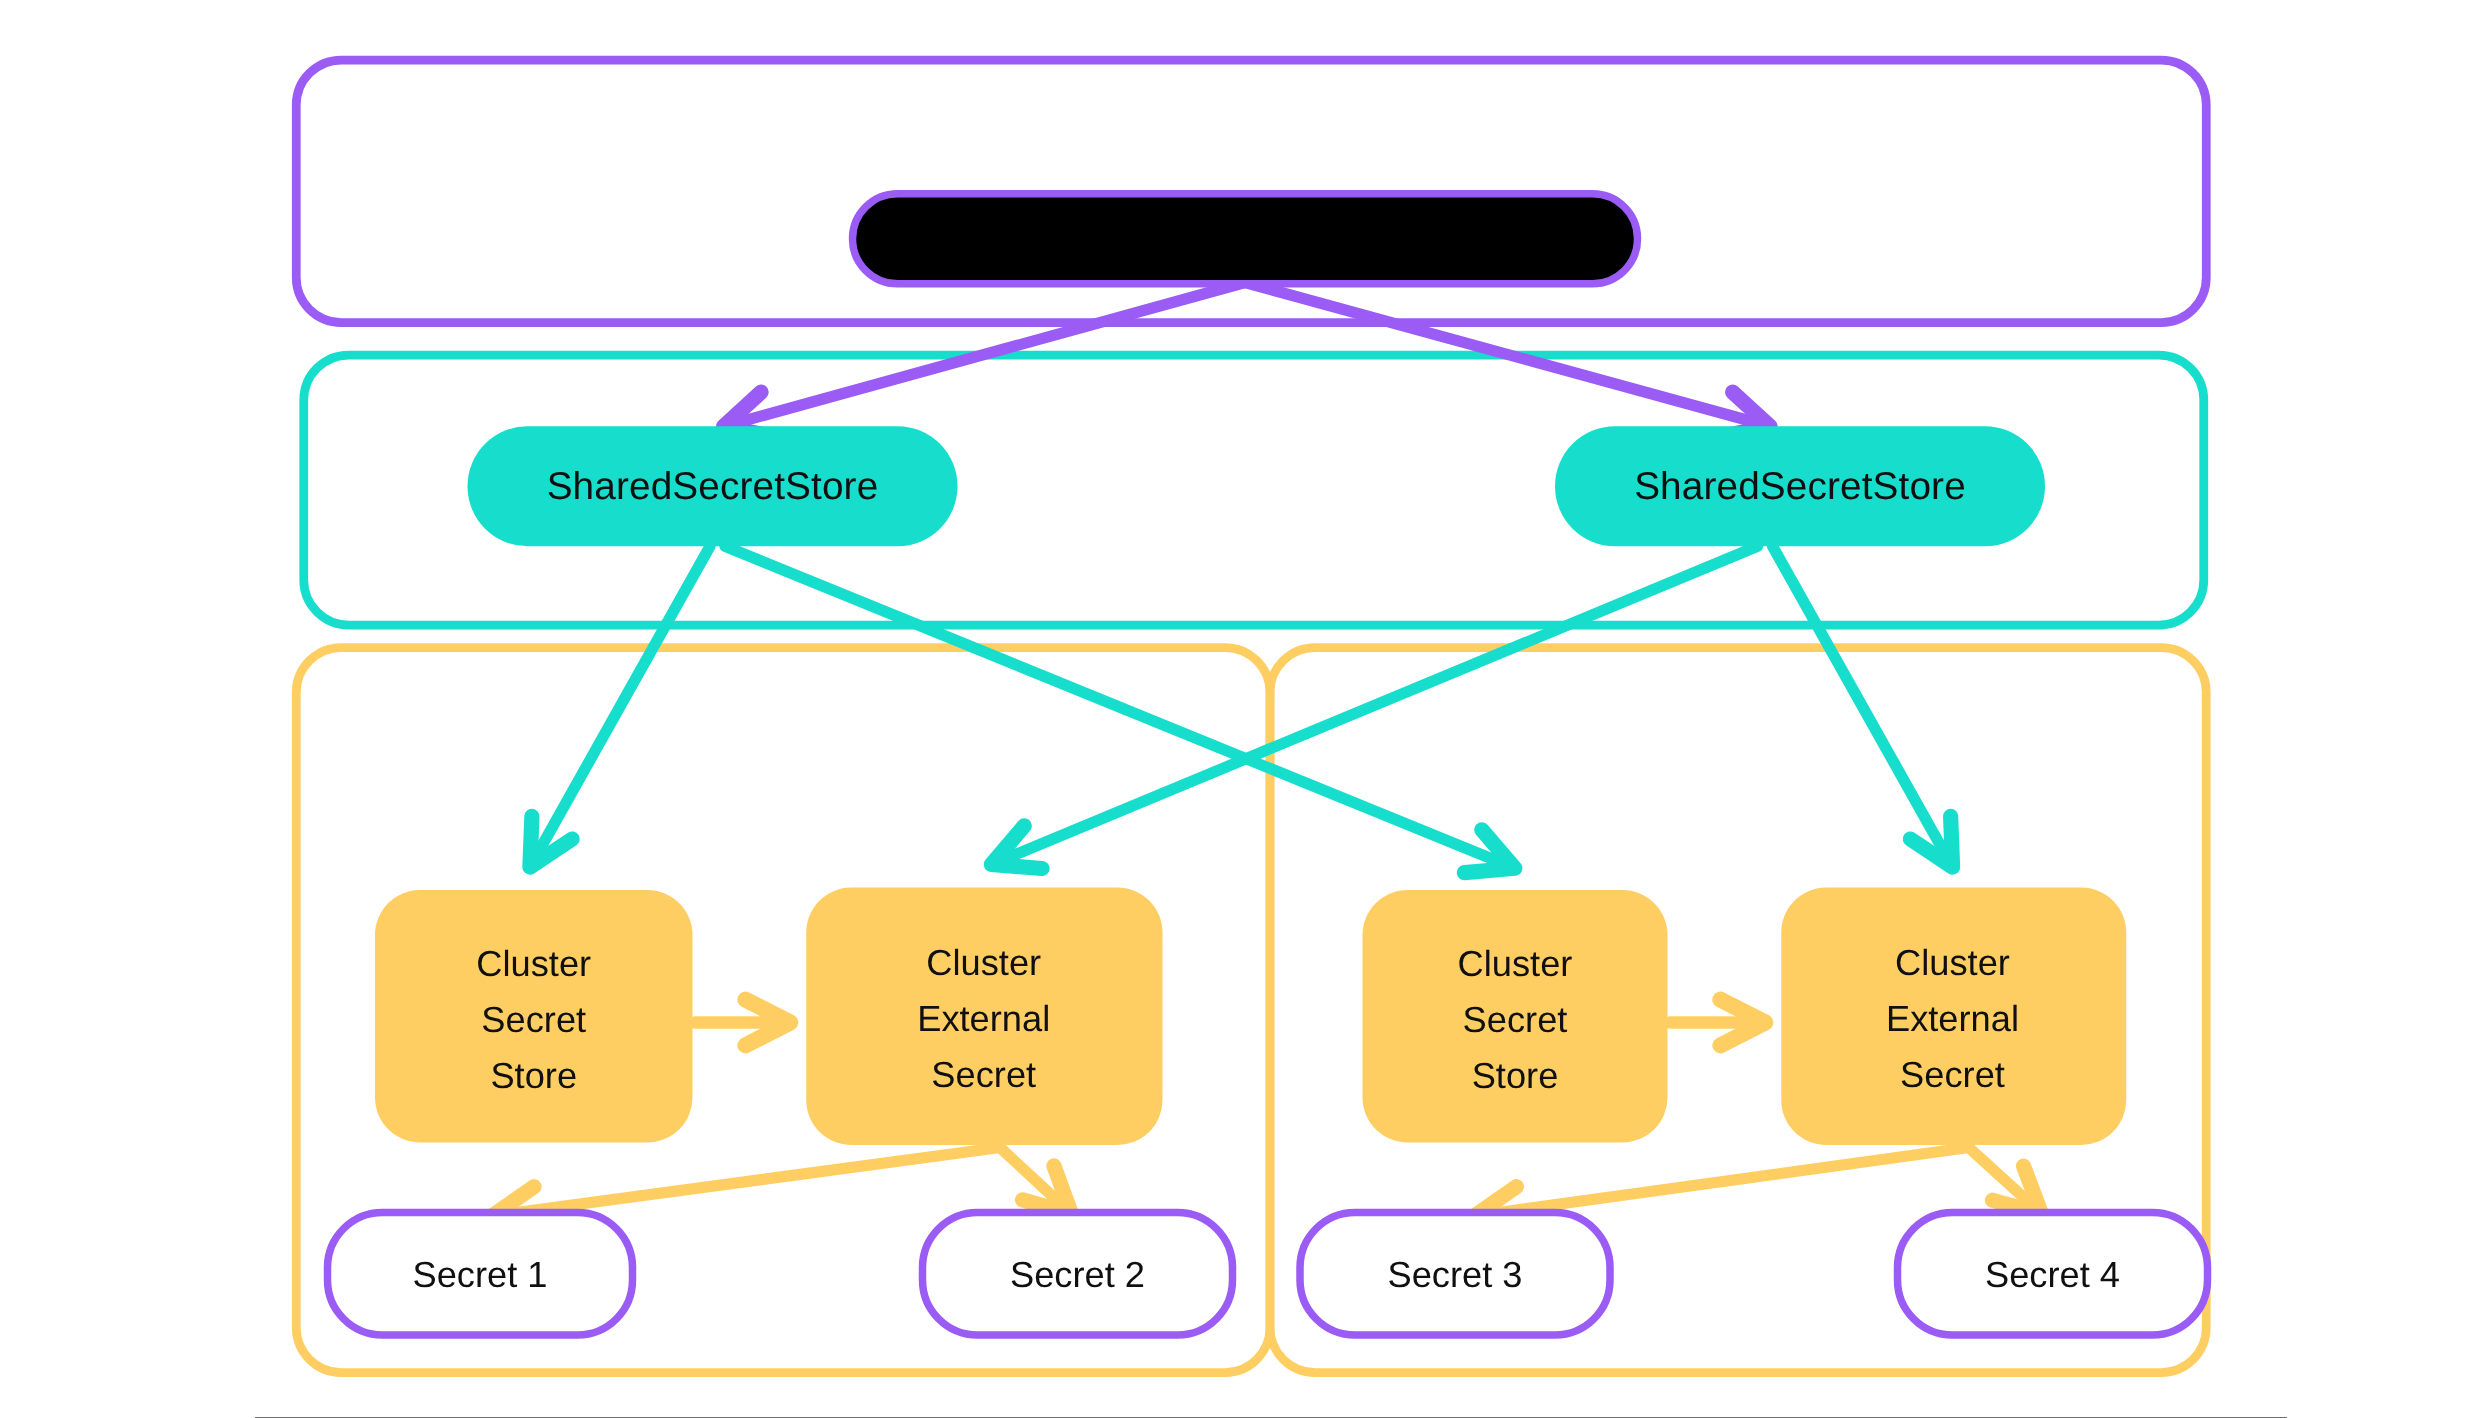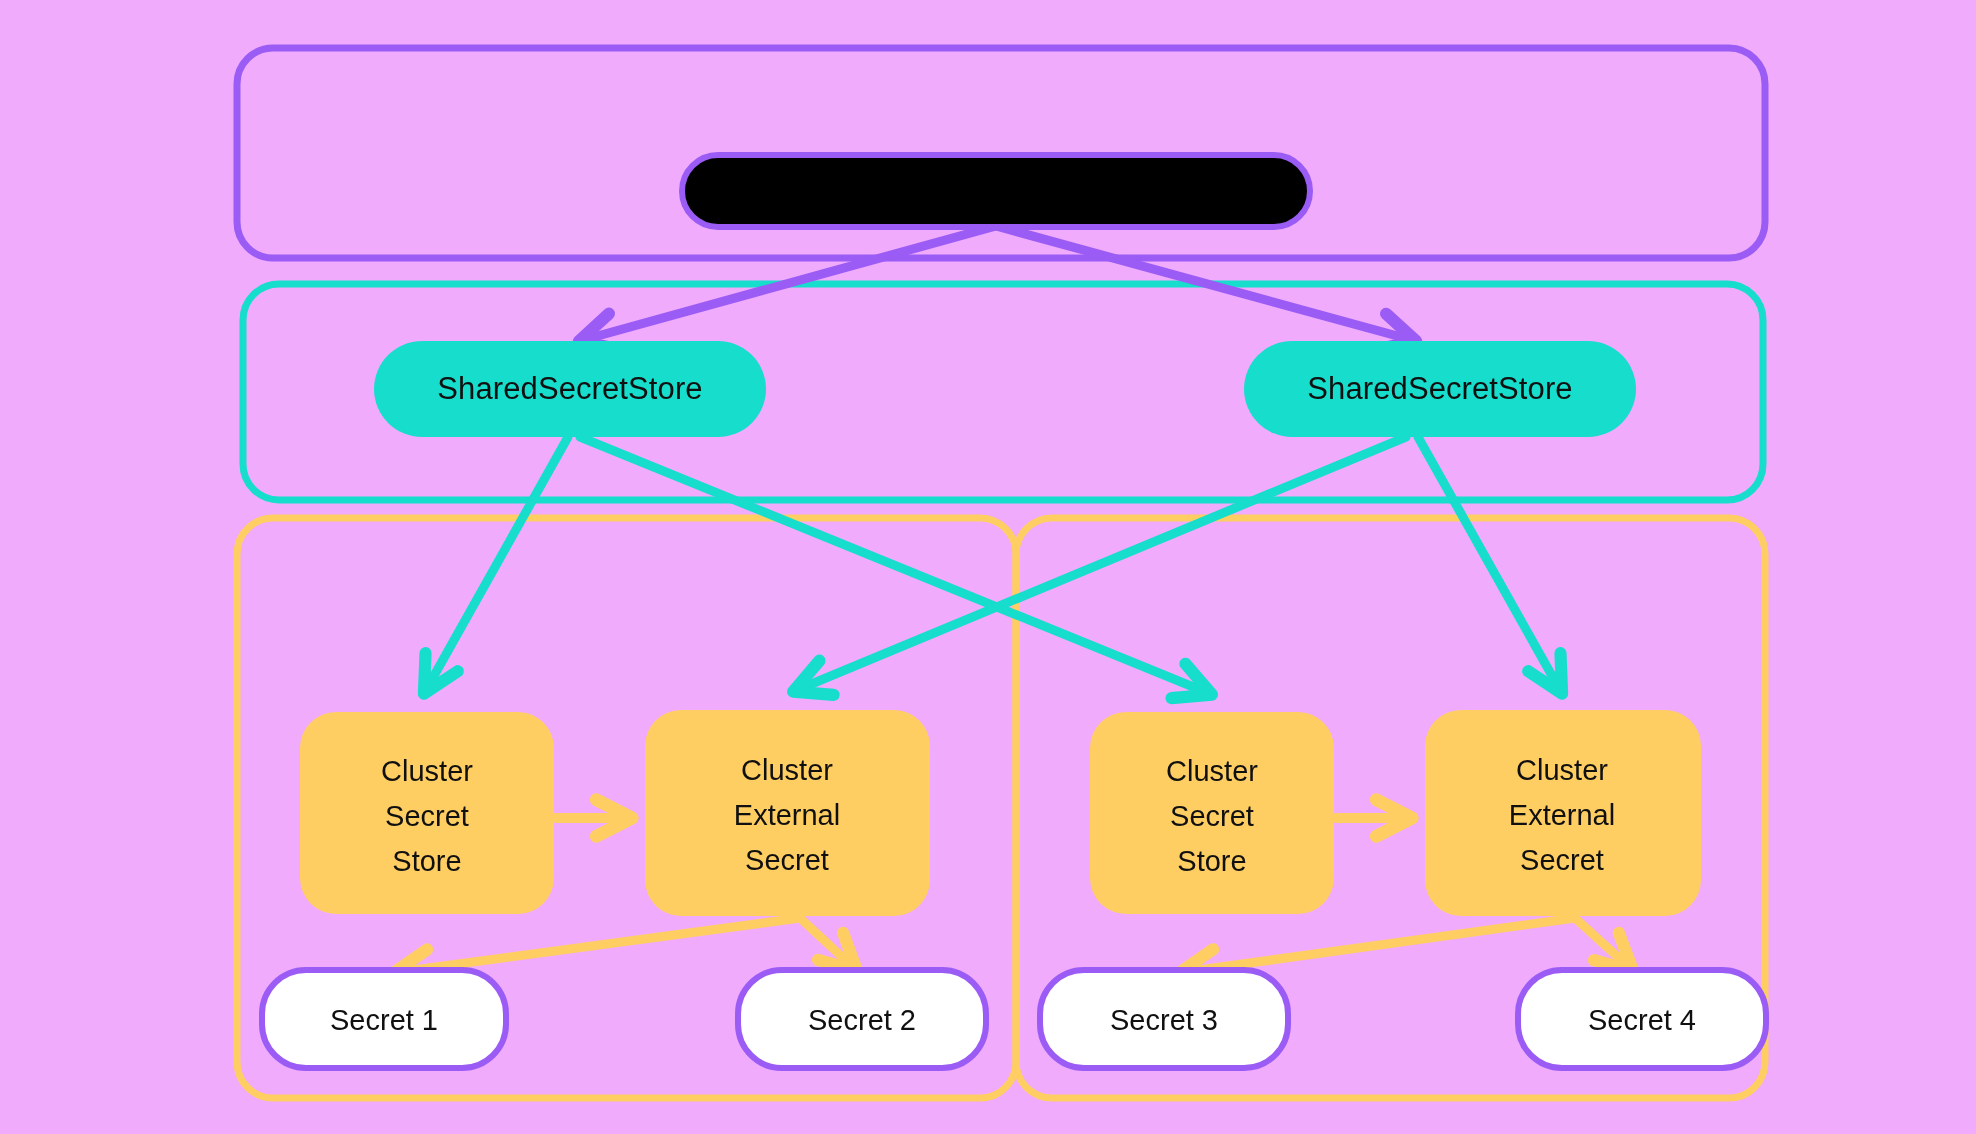--- a/index.html
+++ b/index.html
@@ -11,21 +11,21 @@
     height: 1134px;
     overflow: hidden;
   }
   body {
     font-family: "Liberation Sans", "DejaVu Sans", sans-serif;
   }
   #diagram-root {
     position: relative;
     width: 1976px;
     height: 1134px;
-    background: #f0abfc;
+    background: #ffffff;
   }
   svg#diagram-svg {
     position: absolute;
     top: 0;
     left: 0;
     width: 1976px;
     height: 1134px;
     display: block;
   }
   .node-label {

